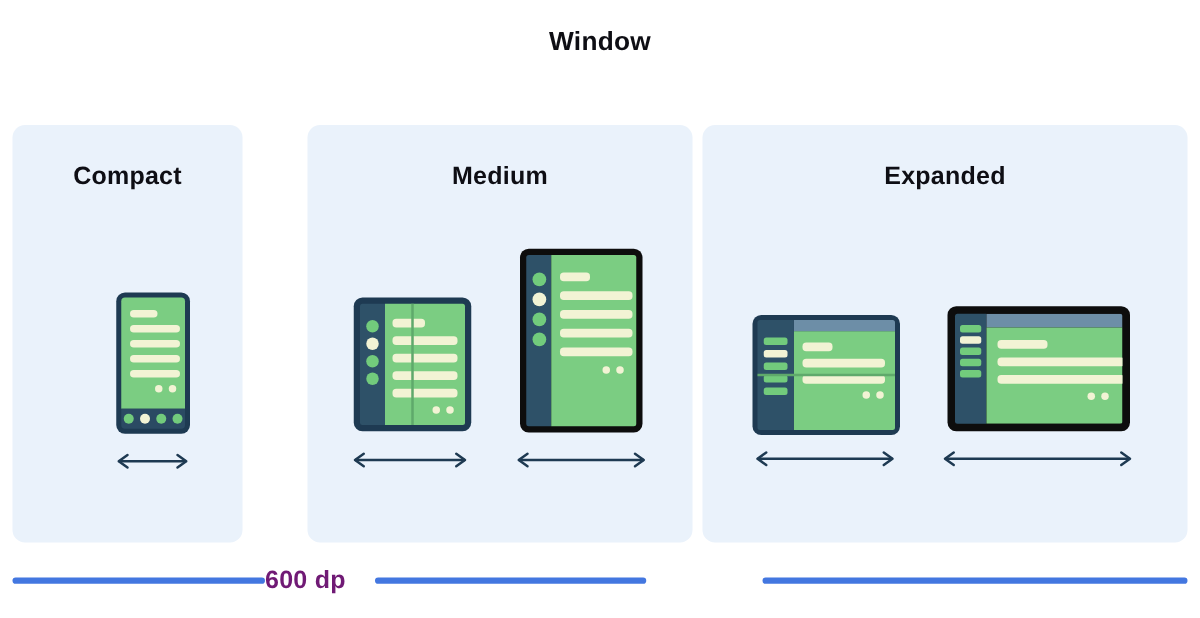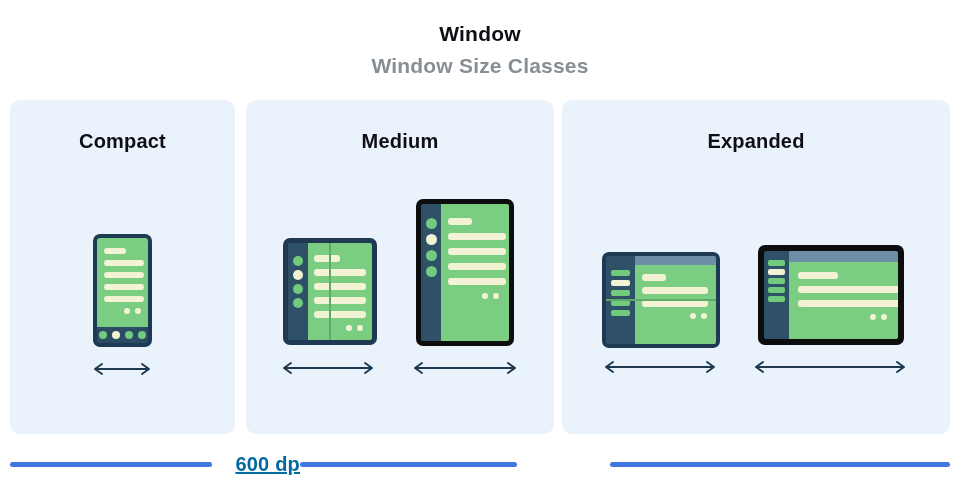--- a/index.html
+++ b/index.html
@@ -4,21 +4,21 @@
 <style>
   html,body{margin:0;padding:0;background:#ffffff;}
   .stage{position:relative;width:960px;height:494px;background:#ffffff;overflow:hidden;
          font-family:"Liberation Sans",sans-serif;}
   
   .hdr{position:absolute;left:0;top:22px;width:100%;text-align:center;}
   .hdr .title{font-size:21px;font-weight:bold;color:#0e0e14;letter-spacing:.2px;}
   .hdr .subtitle{margin-top:8px;font-size:21px;font-weight:bold;color:#878e95;letter-spacing:.2px;}
   
   .panel{position:absolute;top:100px;height:334px;background:#eaf2fb;border-radius:10px;}
-  .panel.compact{left:10px;width:225px;}
+  .panel.compact{left:10px;width:184px;}
   .panel.medium{left:246px;width:308px;}
   .panel.expanded{left:562px;width:388px;}
   .panel .plabel{position:absolute;left:0;top:30px;width:100%;text-align:center;
                  font-size:20px;font-weight:bold;color:#0e0e14;letter-spacing:.2px;}
   
   .device{position:absolute;box-sizing:border-box;}
   .frame-navy{background:#1e3a52;border-radius:7px;}
   .frame-black{background:#0d0d0d;border-radius:7px;}
   .screen{background:#7bcd82;}
   .sidebar{background:#2e5168;display:flex;flex-direction:column;align-items:center;}
@@ -74,31 +74,30 @@
   .tabl .inner{display:flex;height:88px;}
   .tabl .sidebar{width:25px;border-radius:2px 0 0 2px;padding-top:9px;gap:3px;box-sizing:border-box;}
   .tabl .sbar{width:17px;}
   .tabl .main{flex:1;display:flex;flex-direction:column;border-radius:0 2px 2px 0;overflow:hidden;}
   .tabl .topbar{height:11px;}
   .tabl .screen{flex:1;padding:10px 0 0 9px;box-sizing:border-box;}
   .tabl .cl7{margin-bottom:7px;}
   .tabl .cdots{padding-right:11px;margin-top:2px;}
   
   .ruler-seg{position:absolute;top:462px;height:5px;border-radius:3px;background:#4377e0;}
-  .ruler-label{position:absolute;top:452px;height:24px;line-height:24px;text-align:right;
-               font-size:20px;font-weight:bold;color:#0369a1;letter-spacing:.2px;text-decoration:underline;}
+  .ruler-label{position:absolute;top:452px;height:24px;line-height:24px;text-align:left;
+               font-size:20px;font-weight:bold;color:#701a75;letter-spacing:.2px;}
 </style>
 </head>
 <body>
 
 <div class="stage">
 
   <div class="hdr">
     <div class="title">Window</div>
-    <div class="subtitle">Window Size Classes</div>
   </div>
 
   <div class="panel compact">
     <div class="plabel">Compact</div>
 
     <div class="device frame-navy phone">
       <div class="screen">
         <div class="cl" style="width:22px"></div>
         <div class="cl" style="width:40px"></div>
         <div class="cl" style="width:40px"></div>

